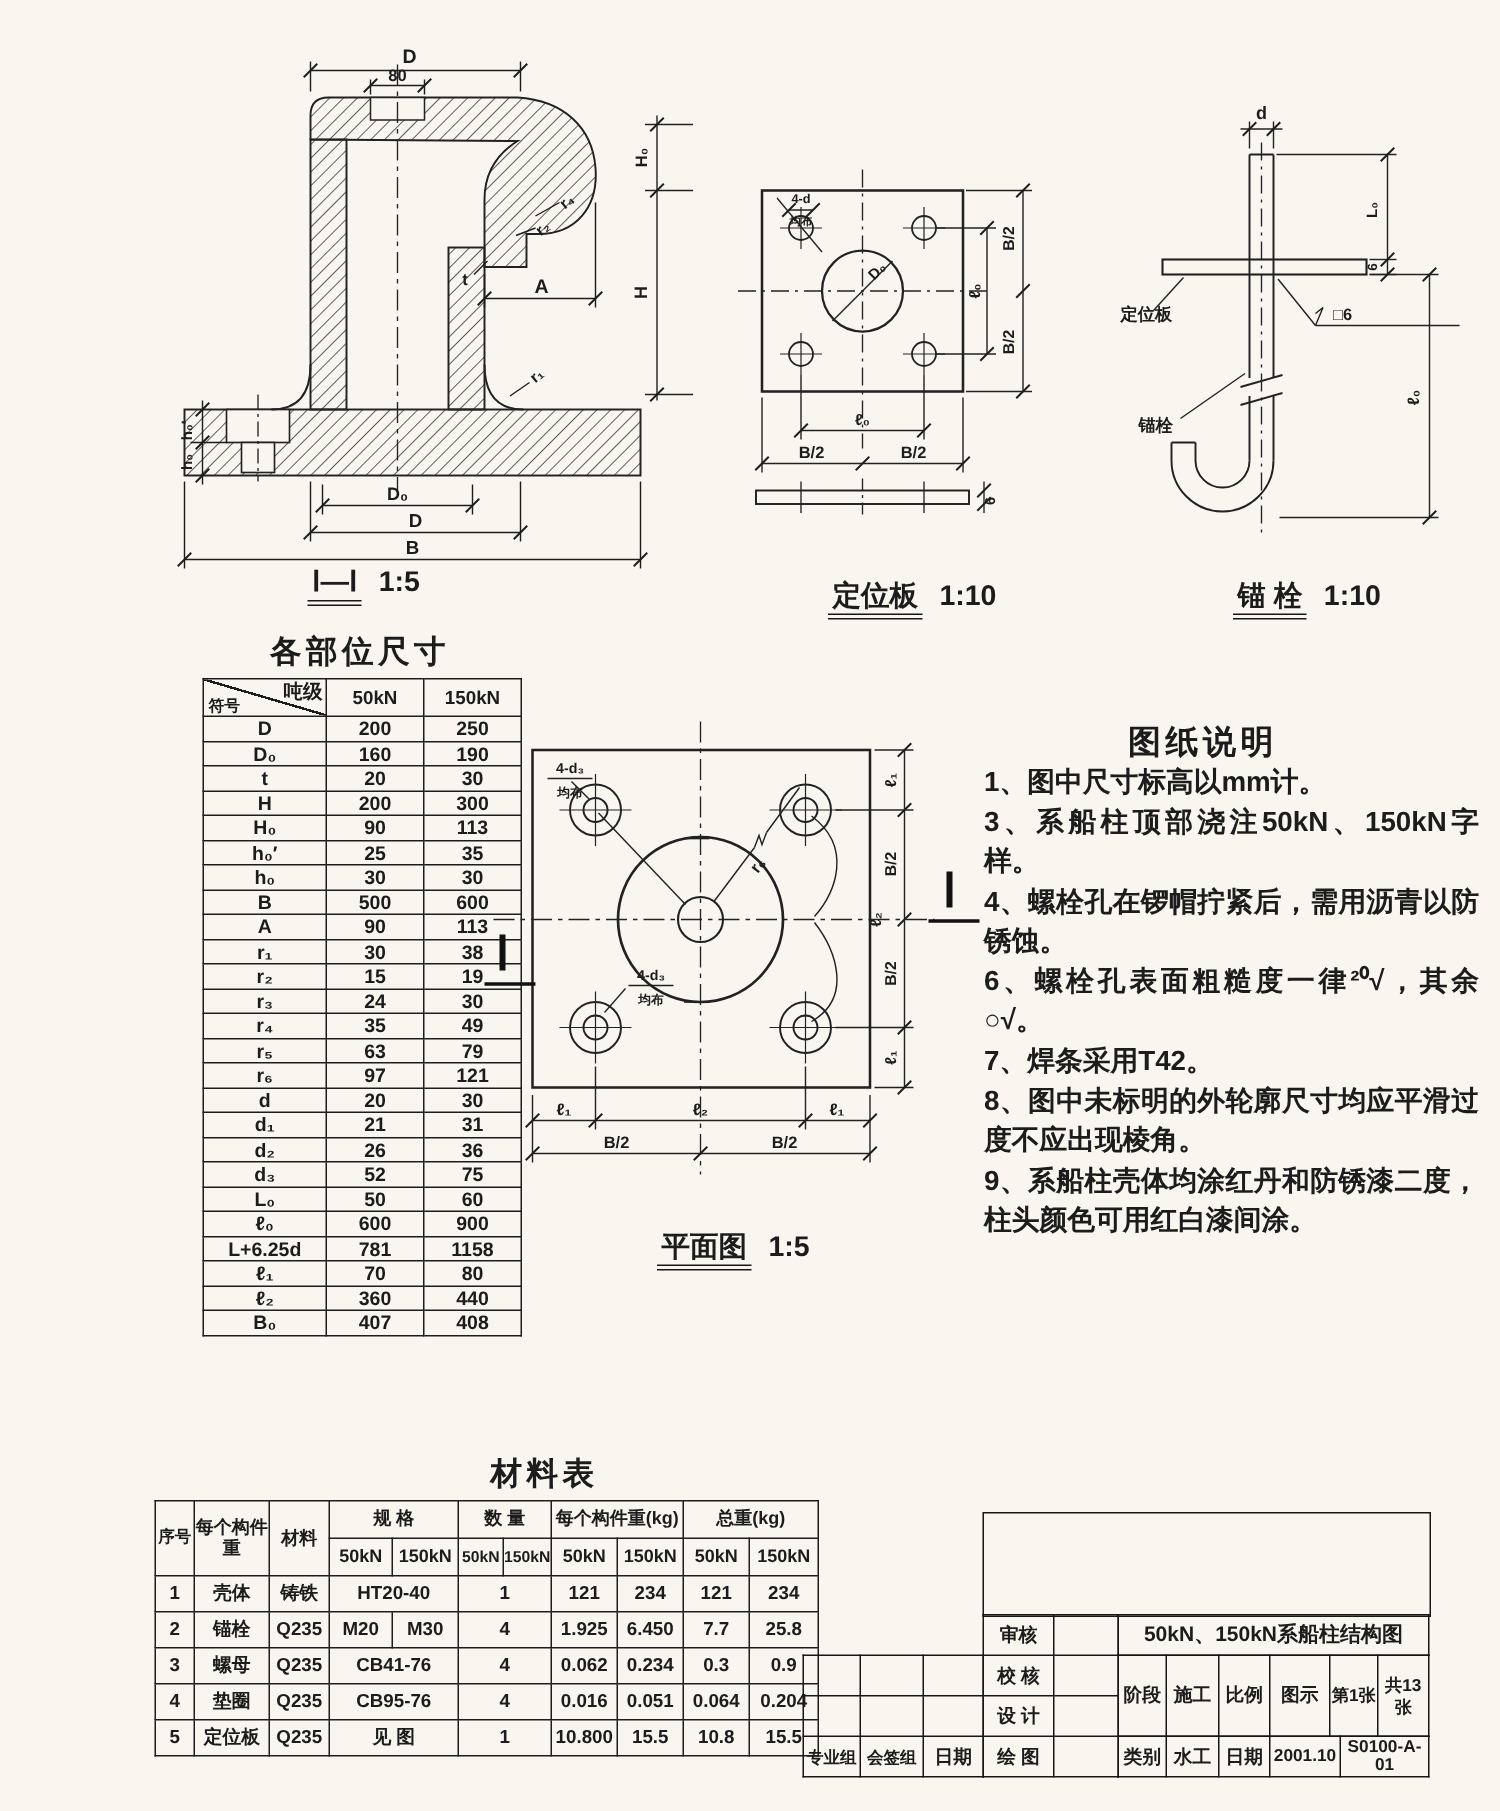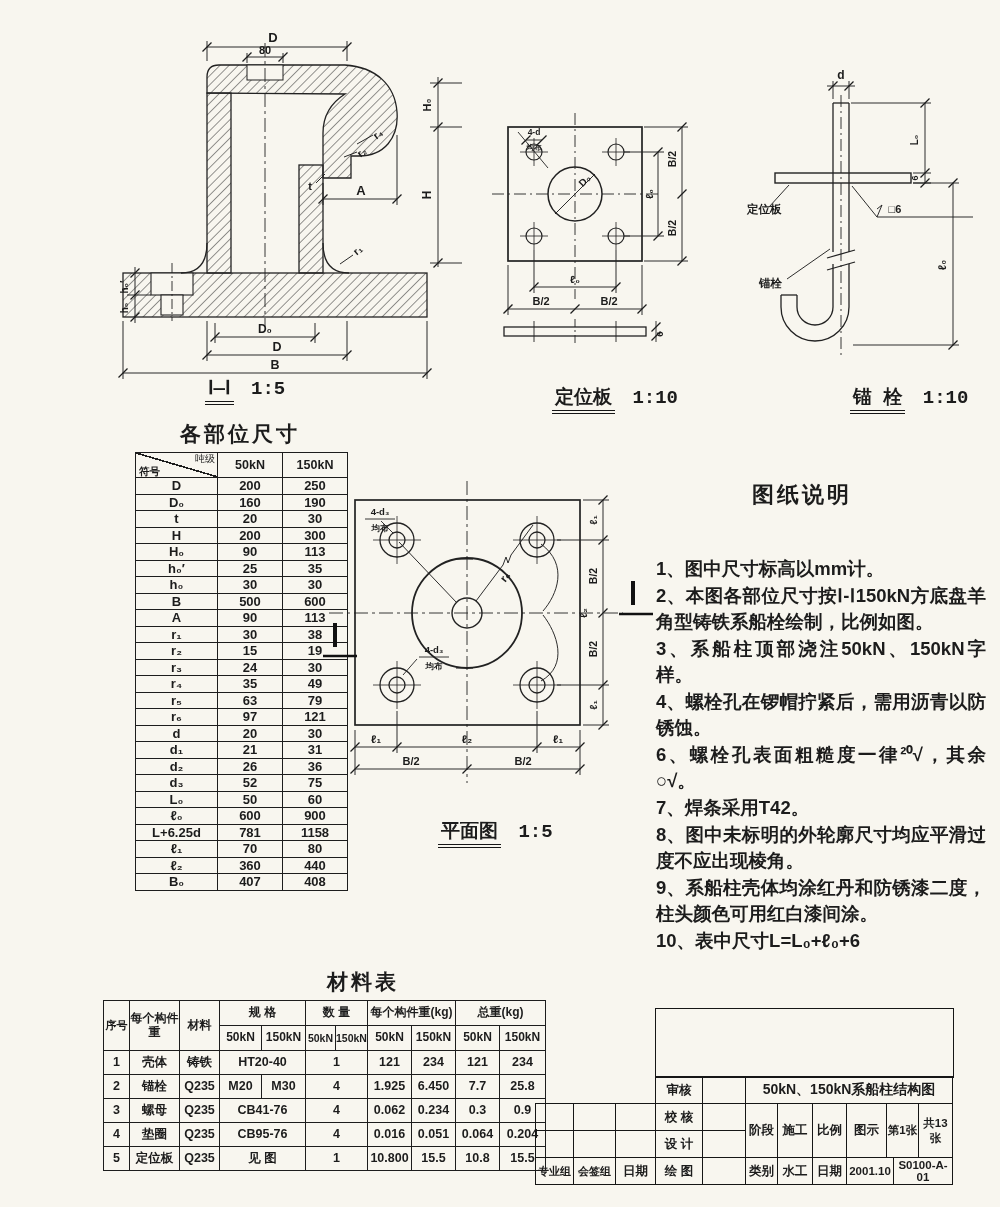--- a/index.html
+++ b/index.html
@@ -1,32 +1,32 @@
 <!DOCTYPE html>
 <html><head>
 <meta charset="utf-8">
 <style>
   html,body{margin:0;padding:0;background:#e8e6e0;}
   .sheet{position:relative;width:1000px;height:1207px;background:#f8f6ef;
          font-family:"Liberation Sans",sans-serif;color:#1c1c1c;overflow:hidden;}
   .abs{position:absolute;}
   
-  .viewcap{position:absolute;font-size:19px;font-weight:bold;white-space:nowrap;font-family:Liberation Mono, monospace;}
+  .viewcap{position:absolute;font-size:19px;font-weight:bold;white-space:nowrap;}
   .viewcap .nm{border-bottom:4px double #161616;padding:0 3px 1px 3px;}
   .viewcap .sc{margin-left:6px;}
   
   .h-cn{position:absolute;font-size:21px;font-weight:bold;letter-spacing:3px;white-space:nowrap;}
   
   table{border-collapse:collapse;}
   .dimtbl{table-layout:fixed;width:212px;font-size:13px;font-weight:600;}
   .dimtbl td,.dimtbl th{border:1.4px solid #1d1d1d;text-align:center;height:15.5px;padding:0;line-height:1;}
   .dimtbl th{height:22px;font-size:12.5px;}
   .corner{position:relative;width:82px;height:24px;
     background-image:linear-gradient(to top right,transparent calc(50% - 0.8px),#1d1d1d calc(50% - 0.8px),#1d1d1d calc(50% + 0.8px),transparent calc(50% + 0.8px));}
-  .corner .tr{position:absolute;top:1px;right:3px;font-size:10px;font-weight:400;}
+  .corner .tr{position:absolute;top:1px;right:3px;font-size:13px;font-weight:700;}
   .corner .bl{position:absolute;bottom:1px;left:3px;font-size:10.5px;font-weight:600;}
   
   .notes{position:absolute;width:330px;font-size:18.5px;font-weight:600;line-height:26px;text-align:justify;}
   .note{margin:0 0 1px 0;}
   
   .mattbl{table-layout:fixed;width:412px;font-size:12.5px;font-weight:600;}
   .mattbl td,.mattbl th{border:1.4px solid #1d1d1d;text-align:center;padding:0;line-height:1.15;}
   .mattbl th{font-size:12px;height:24px;}
   .mattbl td{height:23px;}
   
@@ -296,21 +296,21 @@
     <use href="#tkC" x="208" y="128"></use>
       <use href="#tkC" x="208" y="290"></use>
     <text x="96" y="24" font-size="12" font-weight="bold" text-anchor="middle">d</text>
     <text x="173" y="85" font-size="10" font-weight="bold" text-anchor="middle" transform="rotate(-90 173 85)">L₀</text>
     <text x="173" y="123" font-size="9" font-weight="bold" text-anchor="middle" transform="rotate(-90 173 123)">6</text>
     <text x="150" y="158" font-size="11" font-weight="bold" text-anchor="middle">□6</text>
     <text x="2" y="158" font-size="11.5" font-weight="bold">定位板</text>
     <text x="14" y="232" font-size="11.5" font-weight="bold">锚栓</text>
     <text x="201" y="210" font-size="11" font-weight="bold" text-anchor="middle" transform="rotate(-90 201 210)">ℓ₀</text>
   </svg>
-  <div class="viewcap" style="left:850px;top:384px;text-align:center;">
+  <div class="viewcap" style="left:822px;top:384px;text-align:center;">
     <span class="nm">锚  栓</span>
     <span class="sc">1:10</span>
   </div>
 
   <div class="h-cn" style="left:180px;top:420px;">各部位尺寸</div>
   <table class="dimtbl abs" style="left:135px;top:452px;">
     <colgroup>
         <col style="width:82px">
         <col style="width:65px">
         <col style="width:65px">
@@ -563,31 +563,29 @@
     <text x="243" y="268" font-size="11" font-weight="bold" text-anchor="middle">ℓ₁</text>
     <text x="96" y="290" font-size="11" font-weight="bold" text-anchor="middle">B/2</text>
     <text x="208" y="290" font-size="11" font-weight="bold" text-anchor="middle">B/2</text>
   </svg>
   <div class="viewcap" style="left:438px;top:818px;">
     <span class="nm">平面图</span>
     <span class="sc">1:5</span>
   </div>
 
   <div class="h-cn" style="left:752px;top:480px;font-size:22px;">图纸说明</div>
-  <div class="notes" style="left:656px;top:556px;">
+  <div class="notes" style="left:656px;top:508px;">
 
   <div class="note">1、图中尺寸标高以mm计。</div>
-      <div class="note">2、本图各部位尺寸按Ⅰ-Ⅰ150kN方底盘羊角型铸铁系船栓绘制，比例如图。</div>
       <div class="note">3、系船柱顶部浇注50kN、150kN字样。</div>
       <div class="note">4、螺栓孔在锣帽拧紧后，需用沥青以防锈蚀。</div>
       <div class="note">6、螺栓孔表面粗糙度一律²⁰√，其余○√。</div>
       <div class="note">7、焊条采用T42。</div>
       <div class="note">8、图中未标明的外轮廓尺寸均应平滑过度不应出现棱角。</div>
       <div class="note">9、系船柱壳体均涂红丹和防锈漆二度，柱头颜色可用红白漆间涂。</div>
-      <div class="note">10、表中尺寸L=L₀+ℓ₀+6</div>
     </div>
 
   <div class="h-cn" style="left:285px;top:968px;margin-left:42px;">材料表</div>
   <table class="mattbl abs" style="left:103px;top:1000px;">
     <colgroup>
       <col style="width:26px">
         <col style="width:50px">
         <col style="width:40px">
       <col style="width:42px">
         <col style="width:44px">

